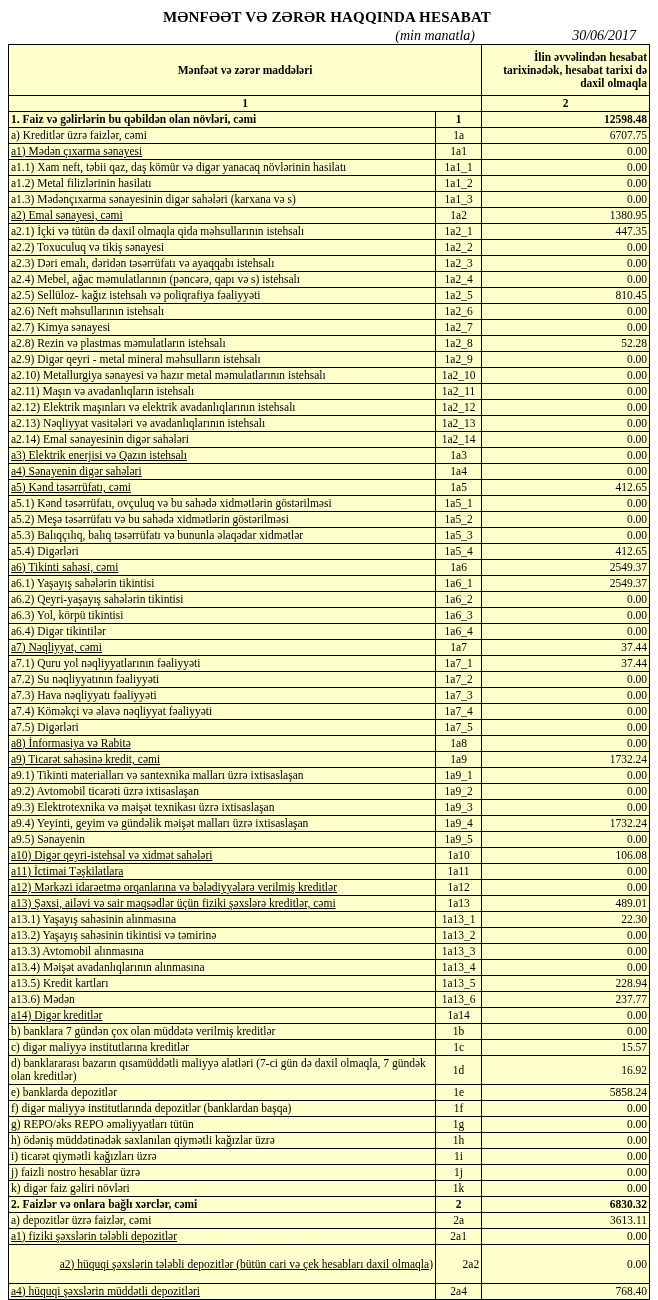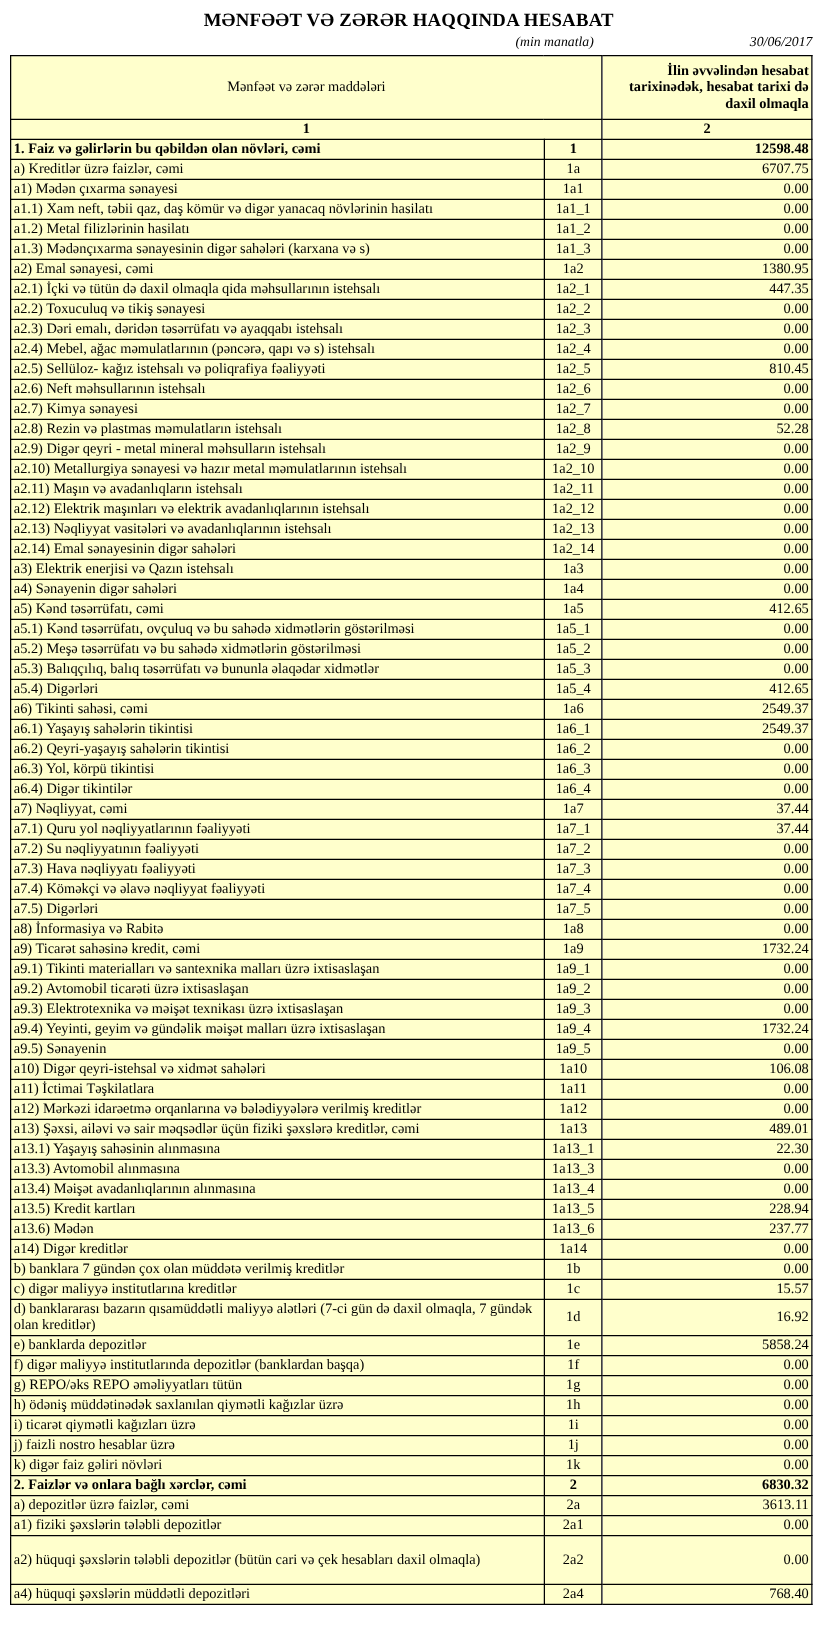--- a/index.html
+++ b/index.html
@@ -17,68 +17,68 @@
   .page-title{
     font-size:15px;
     font-weight:bold;
     text-align:center;
     margin:9px 4px 2px 0;
     letter-spacing:0.2px;
   }
   .subhead{
     position:relative;
     height:15px;
-    font-size:11px;
+    font-size:14px;
     font-style:italic;
     padding-left:32px;
   }
   .units-note{position:absolute;right:183px;top:0;}
-  .report-date{position:absolute;right:8px;top:0;}
+  .report-date{position:absolute;right:22px;top:0;}
   table.pl{
     border-collapse:collapse;
     margin:1px 8px 0 8px;
     width:642px;
     table-layout:fixed;
   }
   table.pl th, table.pl td{
     border:1px solid var(--border);
     background:var(--cell-bg);
     font-size:11.5px;
     line-height:13px;
     padding:1px 2px;
     vertical-align:middle;
     overflow:hidden;
   }
   col.c-label{width:425px;}
   col.c-code{width:46px;}
   col.c-value{width:167px;}
   th.h-items{
-    font-weight:normal;
+    font-weight:bold;
     height:48px;
   }
   th.h-value{
     font-weight:bold;
     text-align:right;
     background:var(--value-header-bg);
     font-size:11px;
     padding:1px 4px;
   }
   tr.num-row th{
     font-weight:bold;
     text-align:center;
     height:13px;
   }
   td.c-label{text-align:left;}
   td.c-code{text-align:center;}
   td.c-value{text-align:right;padding-right:4px;}
   tr.bold td{font-weight:bold;}
-  tr.tall td{height:36px;}
+  tr.tall td{height:36px;text-align:right;}
   .ind0{padding-left:3px;}
   .ind1{padding-left:8px;}
-  .ind2{padding-left:16px;}
+  .ind2{padding-left:16px;text-decoration:underline;}
   .ind3{padding-left:26px;}
 </style>
 </head>
 <body>
 
 <div class="page">
   <div class="page-title">MƏNFƏƏT VƏ ZƏRƏR HAQQINDA HESABAT</div>
   <div class="subhead">
     <span class="units-note">(min manatla)</span>
     <span class="report-date">30/06/2017</span>
@@ -350,20 +350,25 @@
           <td class="c-label ind2">a13) Şəxsi, ailəvi və sair məqsədlər üçün fiziki şəxslərə kreditlər, cəmi</td>
           <td class="c-code">1a13</td>
           <td class="c-value">489.01</td>
         </tr>
         <tr>
           <td class="c-label ind3">a13.1) Yaşayış sahəsinin alınmasına</td>
           <td class="c-code">1a13_1</td>
           <td class="c-value">22.30</td>
         </tr>
         <tr>
+          <td class="c-label ind3">a13.2) Yaşayış sahəsinin tikintisi və təmirinə</td>
+          <td class="c-code">1a13_2</td>
+          <td class="c-value">0.00</td>
+        </tr>
+        <tr>
           <td class="c-label ind3">a13.3) Avtomobil alınmasına</td>
           <td class="c-code">1a13_3</td>
           <td class="c-value">0.00</td>
         </tr>
         <tr>
           <td class="c-label ind3">a13.4) Məişət avadanlıqlarının alınmasına</td>
           <td class="c-code">1a13_4</td>
           <td class="c-value">0.00</td>
         </tr>
         <tr>

